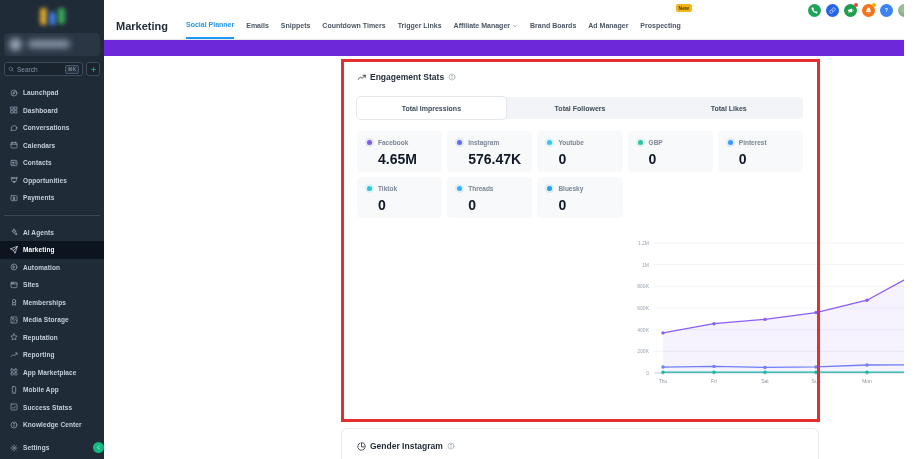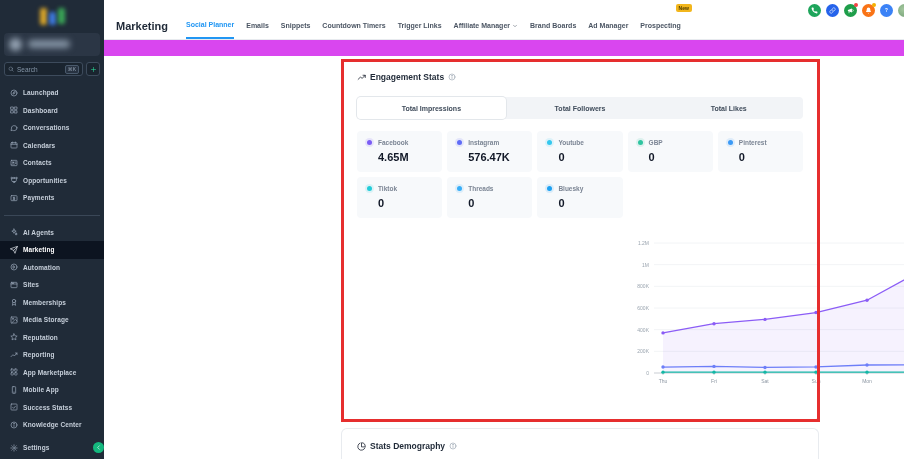--- a/index.html
+++ b/index.html
@@ -1,18 +1,18 @@
 <!DOCTYPE html>
 <html><head>
 <meta charset="utf-8">
 <style>
   * { margin:0; padding:0; box-sizing:border-box; }
   html,body { background:#fff; }
   body { font-family:"Liberation Sans", sans-serif; }
-  .app { position:relative; width:904px; height:459px; background:#d946ef; overflow:hidden; }
+  .app { position:relative; width:904px; height:459px; background:#6d28d9; overflow:hidden; }
 
   
   .sidebar { position:absolute; left:0; top:0; width:104px; height:459px; background:#202b38; z-index:3; }
   .logo-wrap { position:absolute; left:0; top:3px; width:104px; height:26px; display:flex; align-items:center; justify-content:center; gap:2px; }
   .logo-bar { border-radius:2px; filter:blur(2px); }
   .acct { position:absolute; left:4px; top:33px; width:96px; height:23px; background:#2b3645; border-radius:4px; overflow:hidden; }
   .acct-blob1 { position:absolute; left:5px; top:5px; width:13px; height:13px; border-radius:50%; background:#95a3b3; filter:blur(3px); }
   .acct-blob2 { position:absolute; left:24px; top:7px; width:42px; height:8px; border-radius:4px; background:#8594a5; filter:blur(3px); }
   .search-row { position:absolute; left:4px; top:62px; width:96px; height:14px; display:flex; gap:3px; }
   .search-box { flex:1; display:flex; align-items:center; gap:3px; padding:0 3px; background:#1a242f; border:1px solid #3d4b5c; border-radius:3px; color:#8495a7; }
@@ -57,21 +57,21 @@
   .panel-title .i-ico { width:8px; height:8px; display:flex; color:#9aa4b0; cursor:pointer; }
   .seg { position:absolute; left:15px; top:37px; width:446px; height:22px; background:#f2f4f7; border-radius:4px; display:flex; }
   .seg-tab { flex:1; display:flex; align-items:center; justify-content:center; font-size:7px; font-weight:bold; color:#3f4b5a; cursor:pointer; border-radius:4px; }
   .seg-tab.active { background:#fff; box-shadow:0 0 0 1px #e3e7eb; }
   .cards { position:absolute; left:15px; top:71px; width:446px; display:grid; grid-template-columns:repeat(5,1fr); gap:5px; }
   .card { background:#f7f9fb; border-radius:4px; height:41px; padding:7px 0 0 8px; }
   .card-top { display:flex; align-items:center; gap:4px; }
   .pdot-ring { width:9px; height:9px; border-radius:50%; display:flex; align-items:center; justify-content:center; flex:0 0 auto; }
   .pdot { width:5px; height:5px; border-radius:50%; }
   .clabel { font-size:6.5px; color:#7b8594; font-weight:bold; }
-  .cvalue { font-size:11px; font-weight:bold; color:#111827; margin:4px 0 0 13px; }
+  .cvalue { font-size:14px; font-weight:bold; color:#111827; margin:4px 0 0 13px; }
   #chart-wrap { position:absolute; left:276px; top:170px; }
   .annotation { position:absolute; left:237px; top:3px; width:479px; height:363px; border:3px solid #e62e2e; z-index:10; pointer-events:none; }
   svg text { font-family:"Liberation Sans", sans-serif; }
 </style>
 </head>
 <body>
 
 <div class="app">
 
   <nav class="sidebar">
@@ -582,21 +582,21 @@
     </section>
 
     <section class="panel" id="gender-panel">
       <div class="panel-title">
         <span class="t-ico">
             <svg viewBox="0 0 24 24" fill="none" stroke="currentColor" stroke-width="2" stroke-linecap="round" stroke-linejoin="round" width="100%" height="100%">
               <path d="M21.2 15.9A10 10 0 118.1 2.8"></path>
               <path d="M22 12A10 10 0 0012 2v10z"></path>
             </svg>
           </span>
-        <span>Stats Demography</span>
+        <span>Gender Instagram</span>
         <span class="i-ico">
             <svg viewBox="0 0 24 24" fill="none" stroke="currentColor" stroke-width="2" stroke-linecap="round" stroke-linejoin="round" width="100%" height="100%">
               <circle cx="12" cy="12" r="9"></circle>
               <line x1="12" y1="11" x2="12" y2="16.5"></line>
               <circle cx="12" cy="7.8" r=".6" fill="currentColor"></circle>
             </svg>
           </span>
       </div>
     </section>
 

